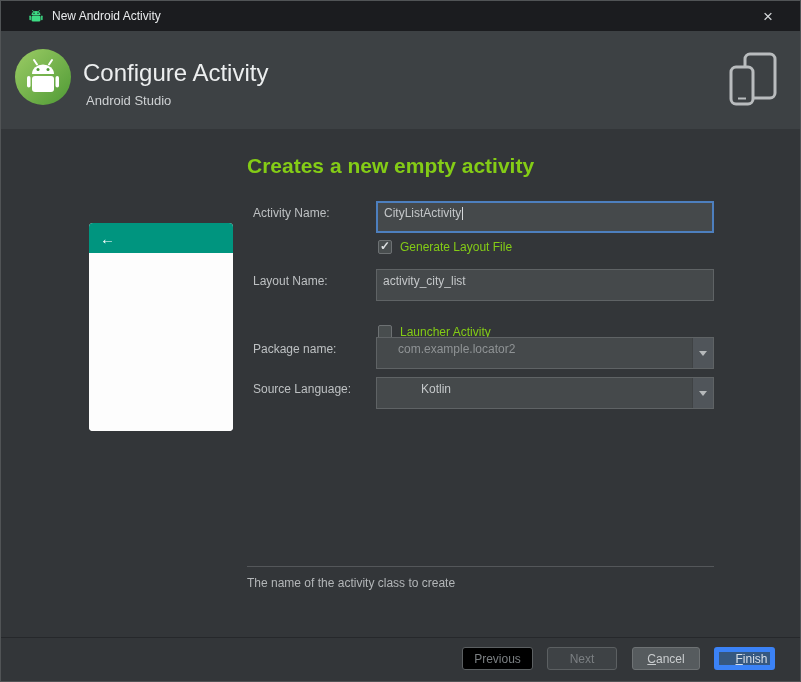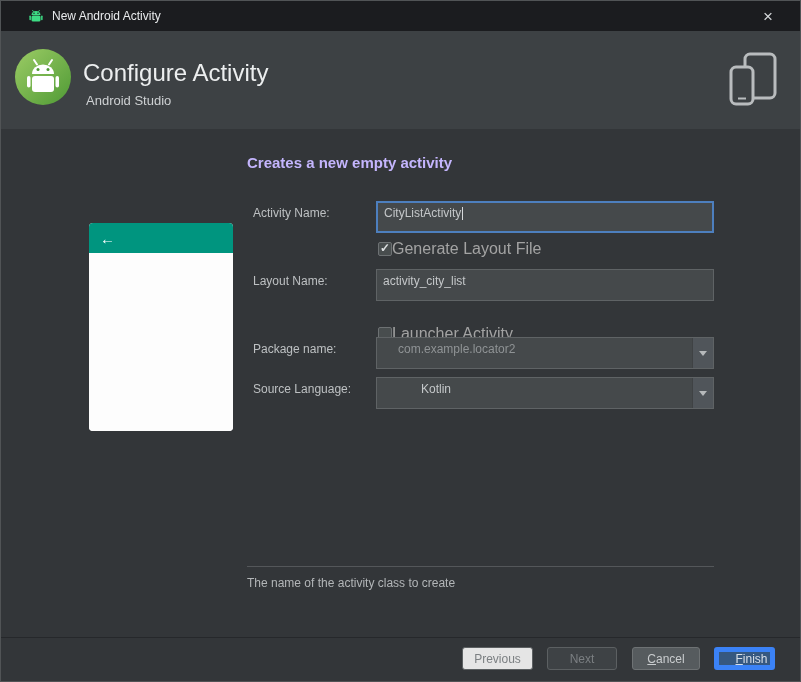--- a/index.html
+++ b/index.html
@@ -16,21 +16,21 @@
   }
   .titlebar-title { color:#e8eaec; font-size:12px; }
   .close-btn { margin-left:auto; color:#d4d7d9; font-size:17px; line-height:1; cursor:pointer; }
   
   .header { position:absolute; top:30px; left:0; right:0; height:98px; background:#3d4144; }
   .logo { position:absolute; left:12px; top:16px; width:60px; height:60px; }
   .h-title { position:absolute; left:82px; top:28px; font-size:24px; color:#eceeef; font-weight:400; }
   .h-sub   { position:absolute; left:85px; top:62px; font-size:13px; color:#ced1d3; }
   .devices { position:absolute; right:22px; top:20px; }
   
-  .heading { position:absolute; left:246px; top:153px; font-size:15px; font-weight:bold; color:#c4b5fd; }
+  .heading { position:absolute; left:246px; top:153px; font-size:21px; font-weight:bold; color:#84cc16; }
   .preview { position:absolute; left:88px; top:222px; width:144px; height:208px;
              border-radius:4px; overflow:hidden; background:#fbfbfb; }
   .preview-bar { height:30px; background:#00957f; display:flex; align-items:center; padding-left:11px; }
   .back-arrow { color:#ffffff; font-size:15px; font-weight:bold; }
   .preview-body { height:178px; background:#fdfdfd; }
   .form-label { position:absolute; left:252px; font-size:12px; color:#bdc0c2; }
   .field {
     position:absolute; left:375px; width:338px; height:32px;
     background:#45494b; border:1px solid #5f6365; color:#c4c7c9;
     font-size:12px; padding:0 6px; line-height:22px; white-space:nowrap; overflow:hidden;
@@ -45,29 +45,29 @@
   }
   .tri { width:0; height:0; border-left:4px solid transparent; border-right:4px solid transparent; border-top:5px solid #b6b9bb; }
   .check-row { position:absolute; left:377px; display:flex; align-items:center; cursor:pointer; }
   .checkbox {
     width:14px; height:14px; background:#484d4e; border:1px solid #6d7173; border-radius:2px;
     position:relative; flex:0 0 auto;
   }
   .checkbox.checked::after {
     content:"✓"; position:absolute; left:1px; top:-2px; color:#dde0e2; font-size:12px; font-weight:bold;
   }
-  .check-label { font-size:16px; color:#a3a3a3; }
+  .check-label { margin-left:8px; font-size:12px; color:#84cc16; }
   .sep  { position:absolute; left:246px; top:565px; width:467px; height:1px; background:#54575a; }
   .help { position:absolute; left:246px; top:575px; font-size:12px; color:#b3b6b8; }
   .footer-line { position:absolute; left:0; right:0; top:636px; height:1px; background:#26282b; }
   .btn {
     position:absolute; top:646px; height:23px; border-radius:3px; font-size:12px;
     display:flex; align-items:center; justify-content:center; cursor:pointer;
   }
-  .btn-previous { left:461px; width:71px; background:#e5e5e5; border:1px solid #5c6062; color:#7b7f82;align-items:center; }
+  .btn-previous { left:461px; width:71px; background:#000000; border:1px solid #5c6062; color:#7b7f82;align-items:center; }
   .btn-next     { left:546px; width:70px; background:#3e4245; border:1px solid #5c6062; color:#7b7f82; }
   .btn-cancel   { left:631px; width:68px; background:#565b5e; border:1px solid #6e7274; color:#c9ccce; }
   .btn-finish   { left:713px; width:61px; background:#365880; border:5px solid #3b82f6; color:#d8dfe7;padding-left:14px; }
   .mnemonic { display:block; }
   .mnemonic::first-letter { text-decoration:underline; }
 </style>
 </head>
 <body>
 
 <div class="window">

